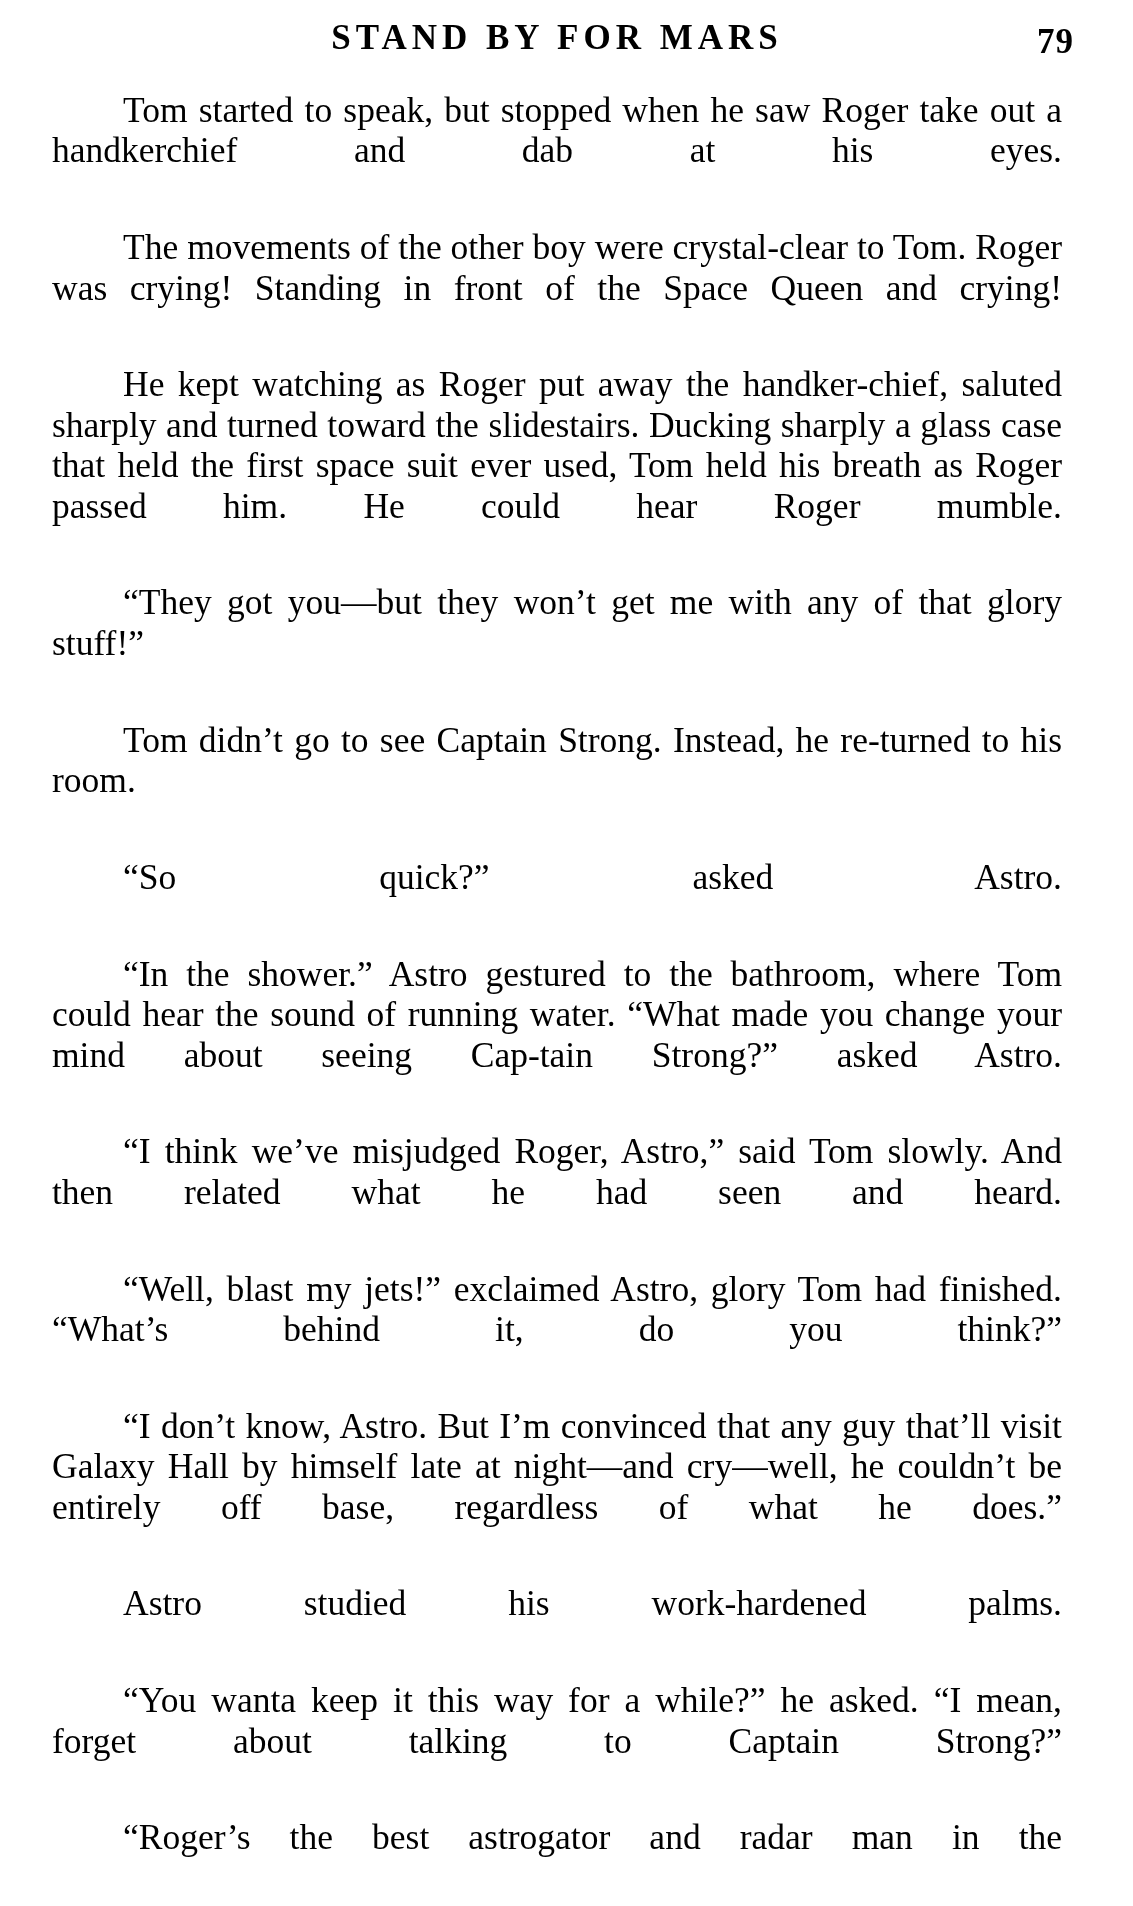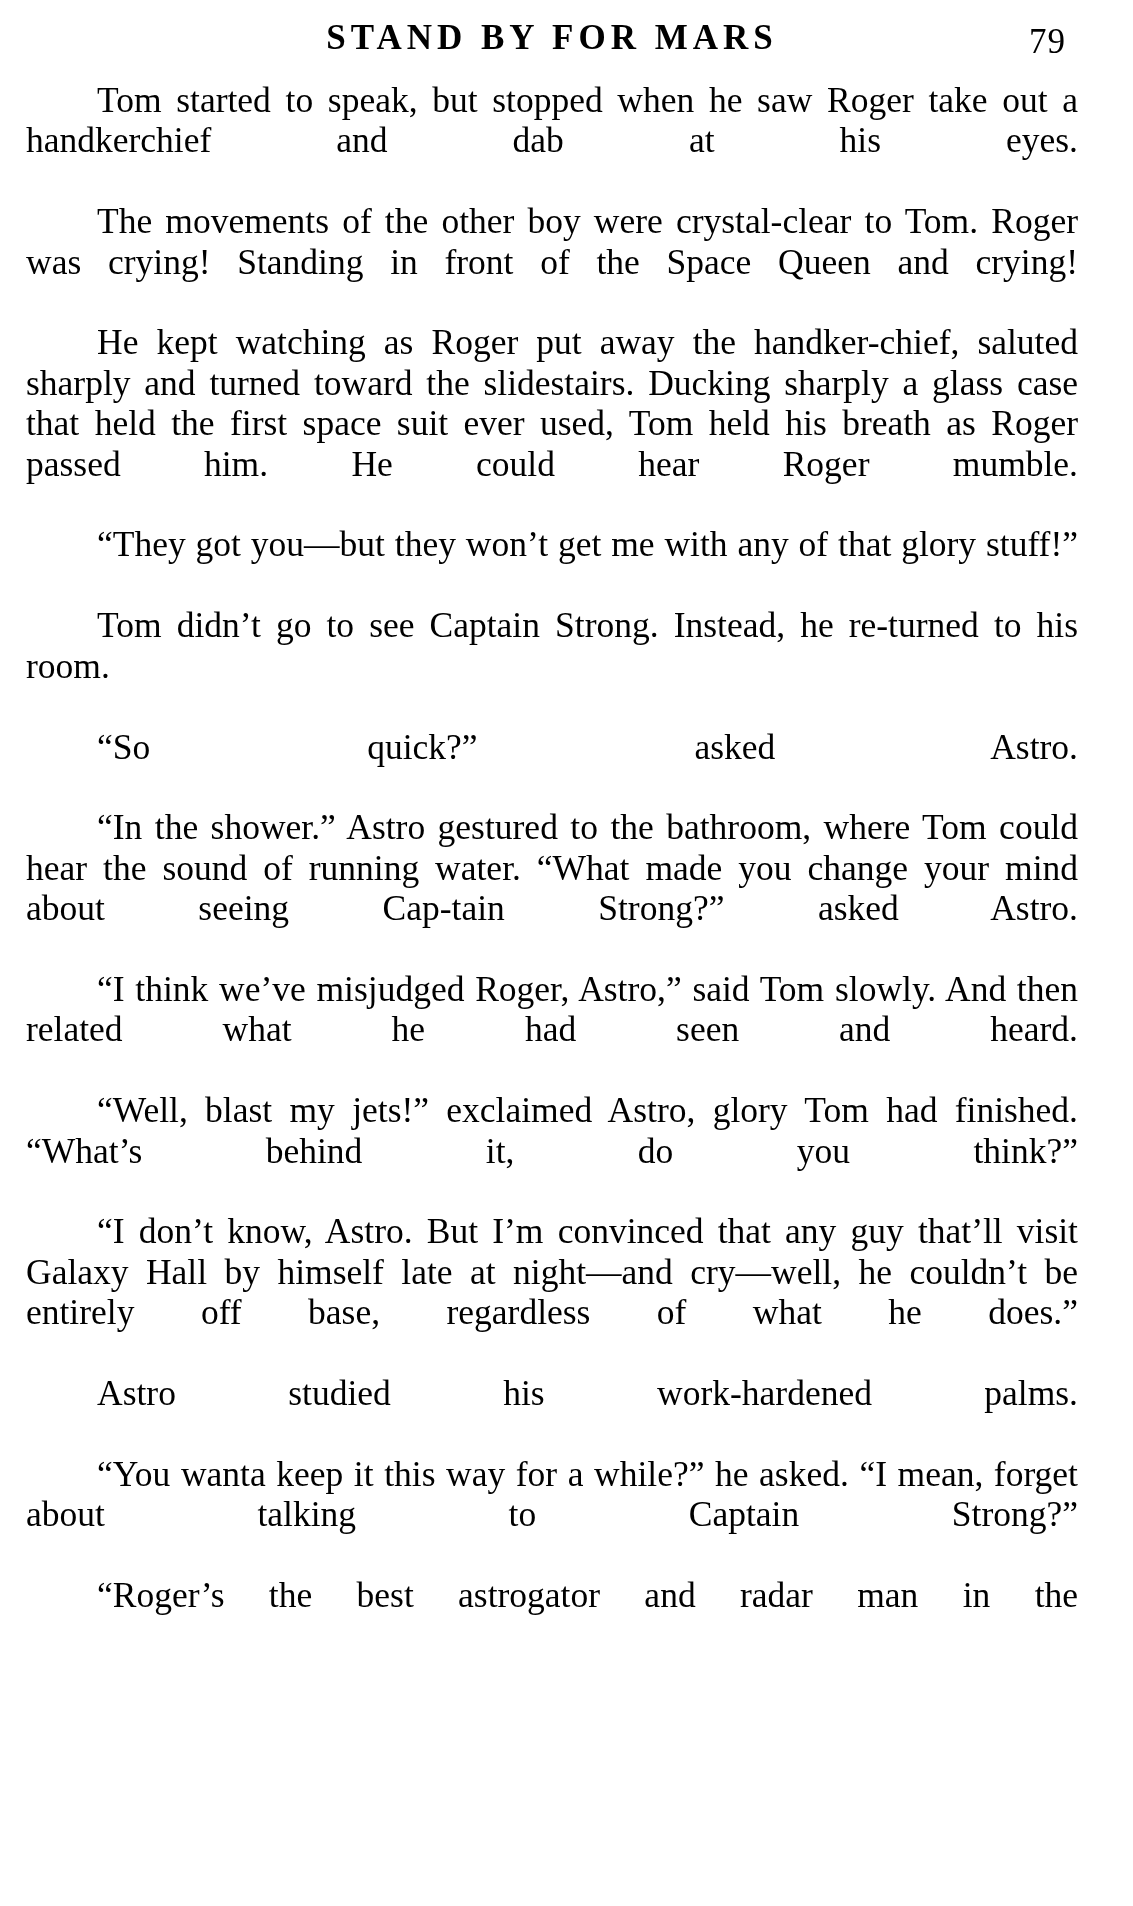--- a/index.html
+++ b/index.html
@@ -12,58 +12,58 @@
     height: 1906px;
     font-family: "Liberation Serif", serif;
     color: #000000;
     overflow: hidden;
   }
   .page {
     position: relative;
     width: 1133px;
     height: 1906px;
     box-sizing: border-box;
-    padding: 18px 55px 0 26px;
+    padding: 18px 55px 0 36px;
   }
   .running-head {
     display: flex;
     align-items: baseline;
     justify-content: center;
     position: relative;
     height: 56px;
     margin: 0 0 6px 0;
   }
   .running-head .title {
     font-family: "Liberation Serif", serif;
     font-weight: bold;
     font-size: 35px;
     letter-spacing: 5px;
     text-align: center;
     white-space: nowrap;
   }
   .running-head .folio {
     position: absolute;
-    right: 12px;
+    right: 4px;
     bottom: 12px;
     font-family: "Liberation Serif", serif;
-    font-weight: normal;
+    font-weight: bold;
     font-size: 35px;
     letter-spacing: 1px;
   }
   .body-text {
     font-family: "Liberation Serif", serif;
     font-size: 35.5px;
     line-height: 40.4px;
     text-align: justify;
     text-justify: inter-word;
     -webkit-hyphens: none;
     hyphens: none;
   }
   .body-text p {
-    margin: 0;
+    margin: 16px;
     text-indent: 2.0em;
   }
   .ital {
   }
   
   .body-text p::after {
     content: "";
     display: inline-block;
     width: 100%;
   }

